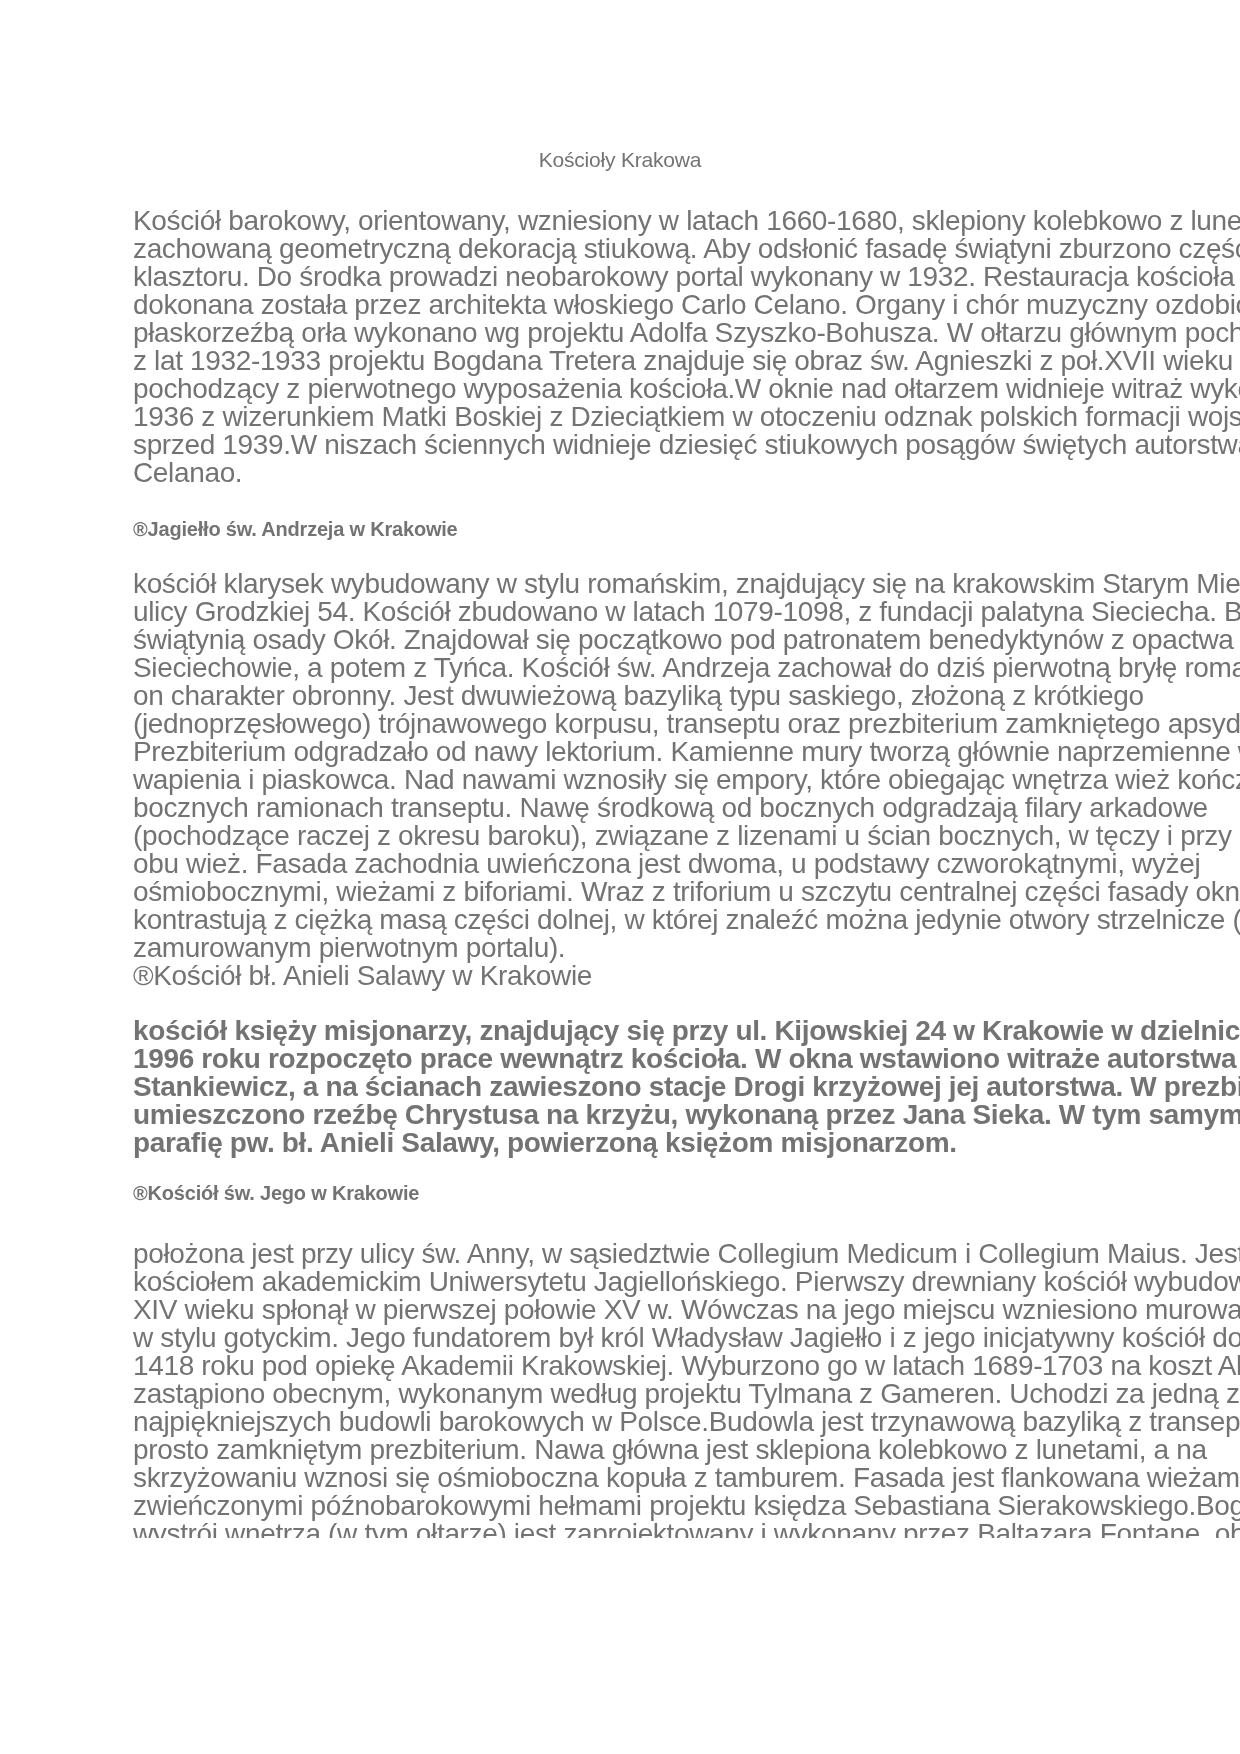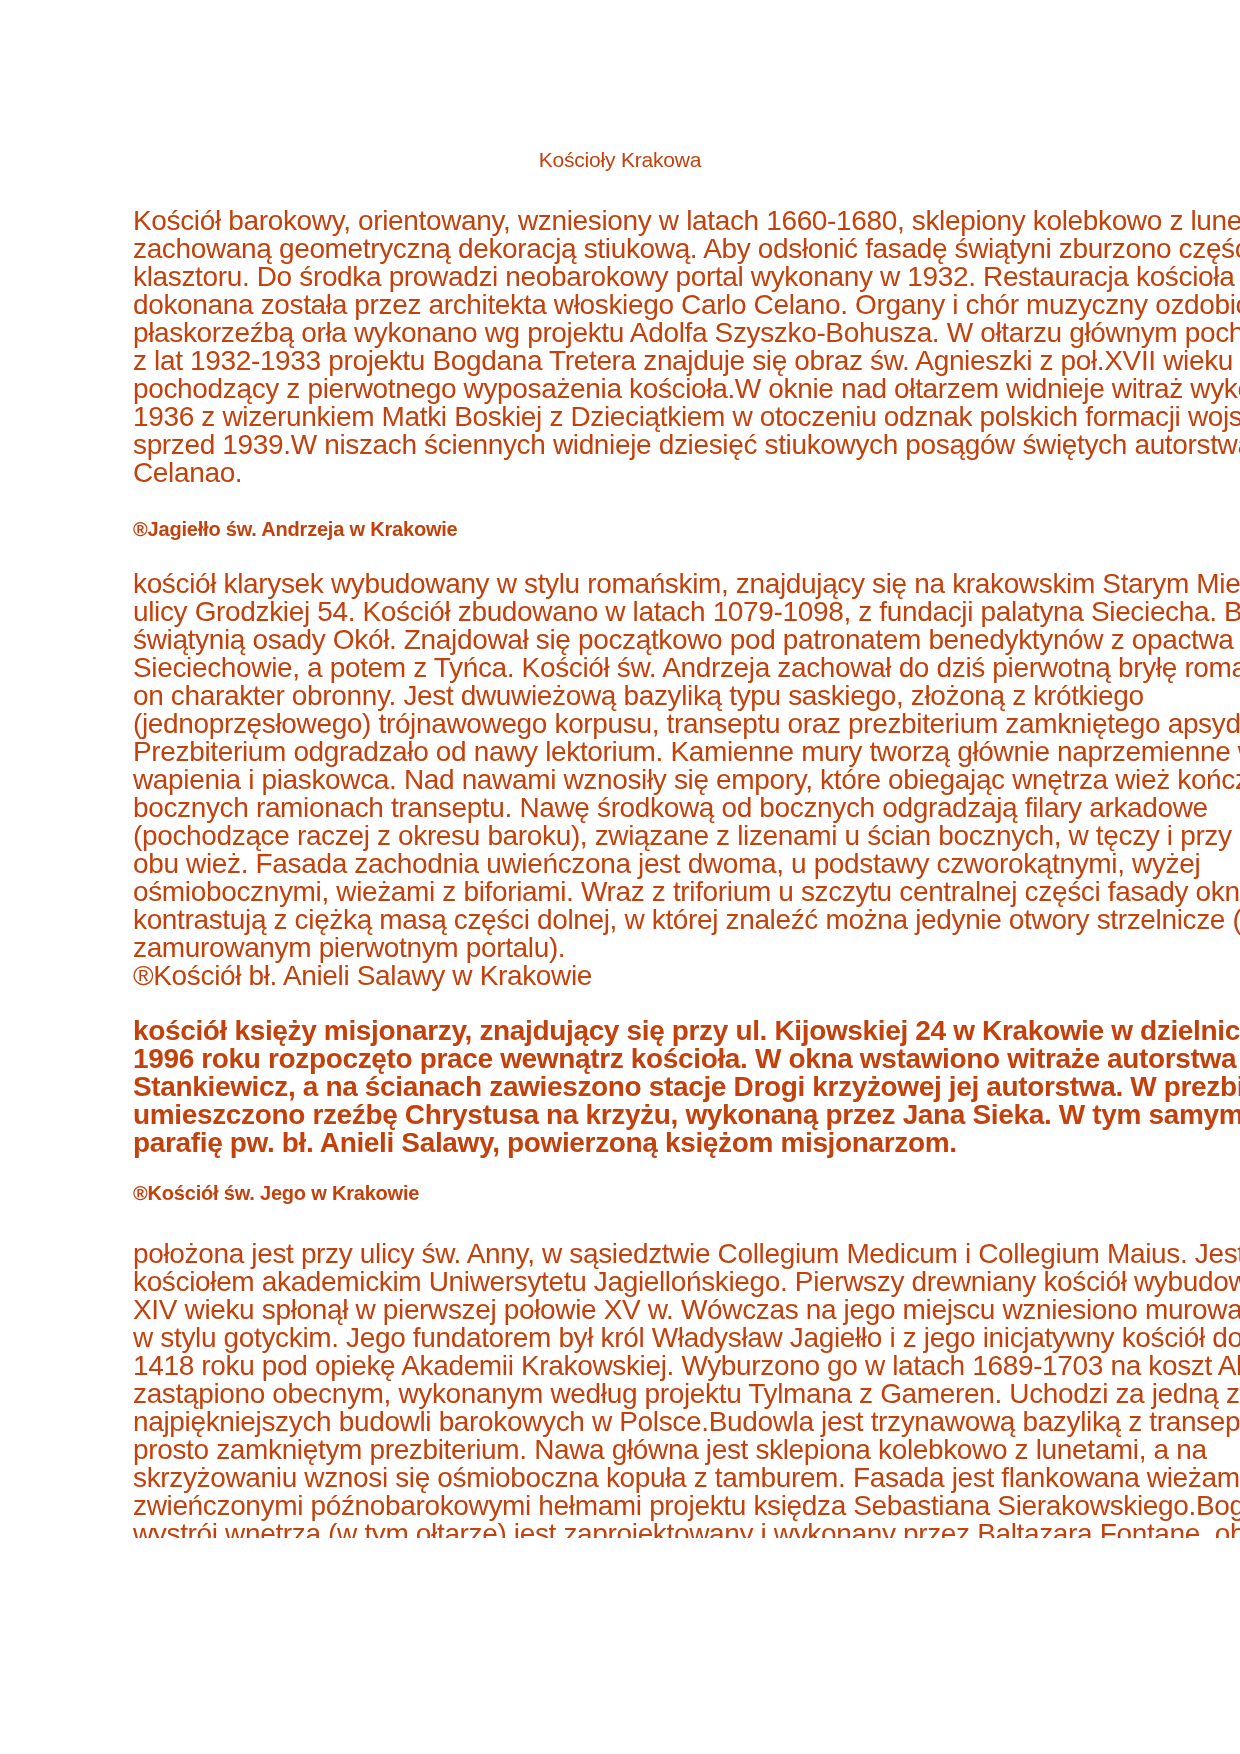--- a/index.html
+++ b/index.html
@@ -9,21 +9,21 @@
   }
   .page {
     position: relative;
     width: 1240px;
     height: 1538px;
     background: #ffffff;
     box-sizing: border-box;
     padding: 146px 133px 0 133px;
     overflow: hidden;
     font-family: "Liberation Sans", sans-serif;
-    color: #c2410c;
+    color: #737373;
   }
   .doc-title {
     font-size: 21px;
     font-weight: 400;
     line-height: 28px;
     text-align: center;
     letter-spacing: -0.2px;
     margin: 0 0 33px 0;
   }
   .heading {

